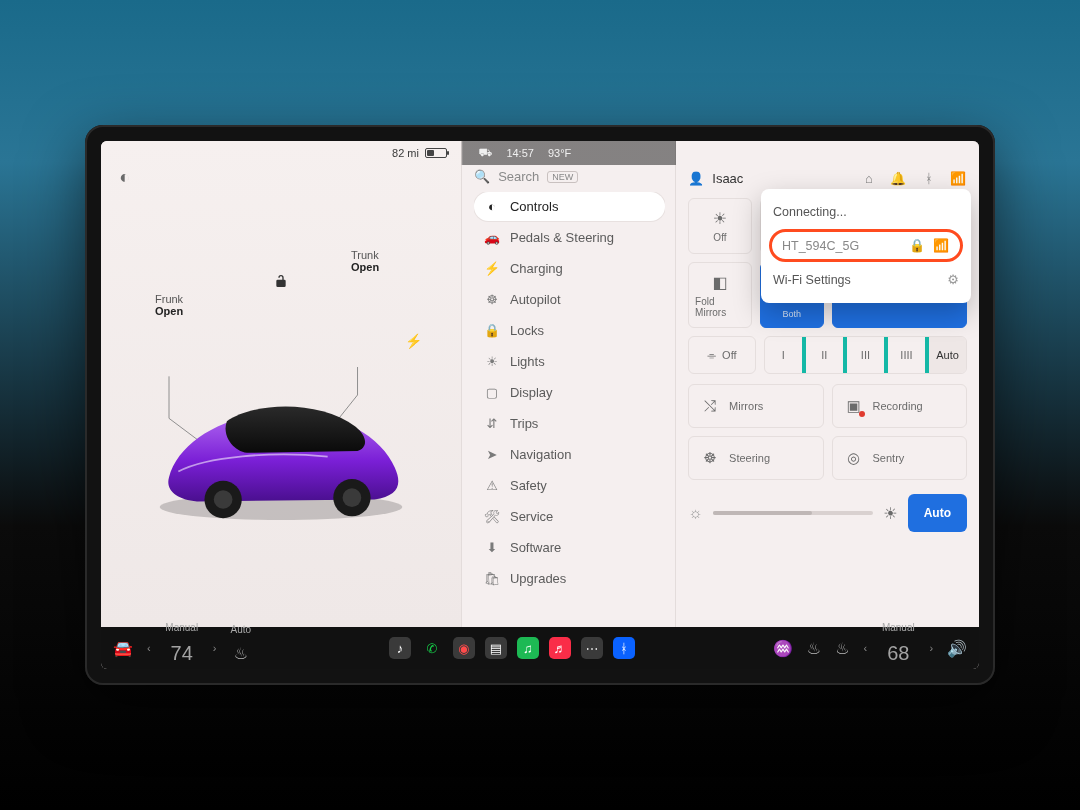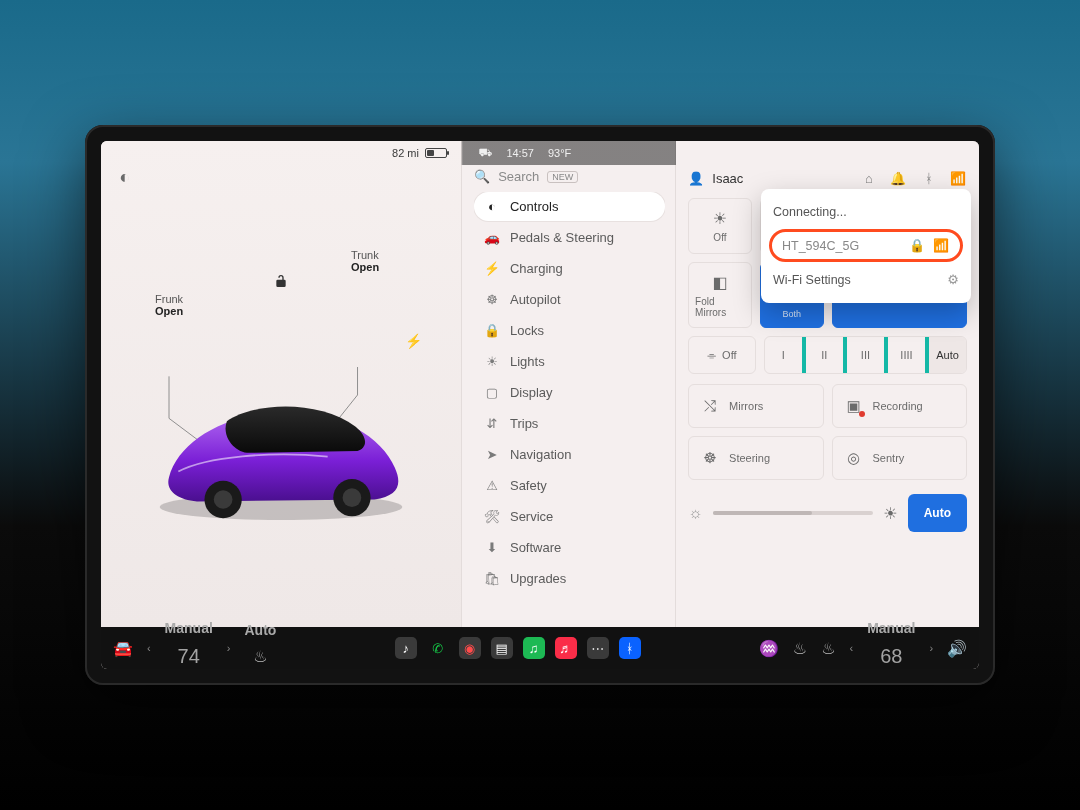--- a/index.html
+++ b/index.html
@@ -97,21 +97,21 @@
   .wifi-pop .row { display:flex; align-items:center; padding:8px 12px; gap:8px; }
   .wifi-pop .hl { border:3px solid #ff4b1f; border-radius:18px; margin:2px 8px; padding:6px 10px; color:#888; }
   .wifi-pop .row .sp { flex:1; }
   .gear-ic, .lock-sm, .wifi-sm { color:#999; font-size:13px; }
 
   .dock {
     height:42px; background:#111; display:flex; align-items:center; color:#ddd;
     padding:0 12px; gap:14px; font-size:11px;
   }
   .dock .temp { font-size:20px; font-weight:300; color:#a3a3a3; padding:0 6px; }
-  .dock .lbl { font-size:14px; color:#aaa; position:relative; top:-9px;font-weight:bold; }
+  .dock .lbl { font-size:10px; color:#aaa; position:relative; top:-9px; }
   .dock .apps { display:flex; gap:10px; align-items:center; margin:0 auto; }
   .app { width:22px; height:22px; border-radius:5px; display:flex; align-items:center; justify-content:center; font-size:13px; color:#fff; }
   .app.gray { background:#3a3a3a; }
   .app.red { background:#3a3a3a; color:#ff4b4b; }
   .app.spotify { background:#1db954; }
   .app.music { background:#fa2d48; }
   .app.blue { background:#0a62ff; }
   .dock .chev { color:#888; cursor:pointer; }
   .dock .ic { color:#bbb; font-size:16px; }
   .seat-ic { font-size:18px; }

